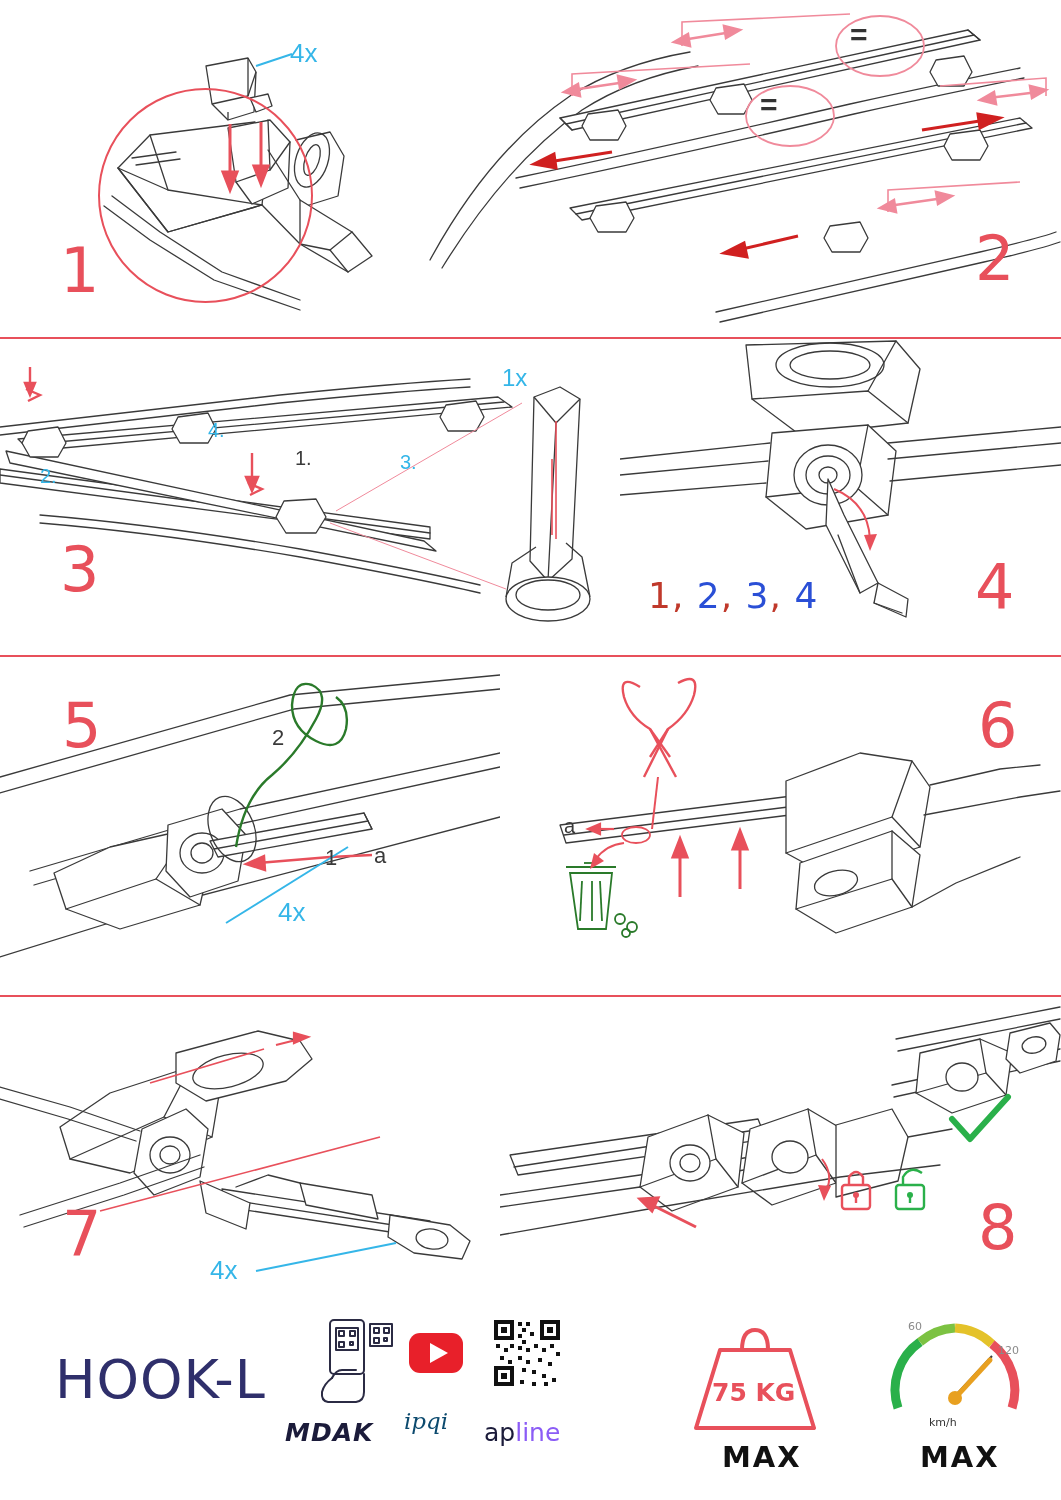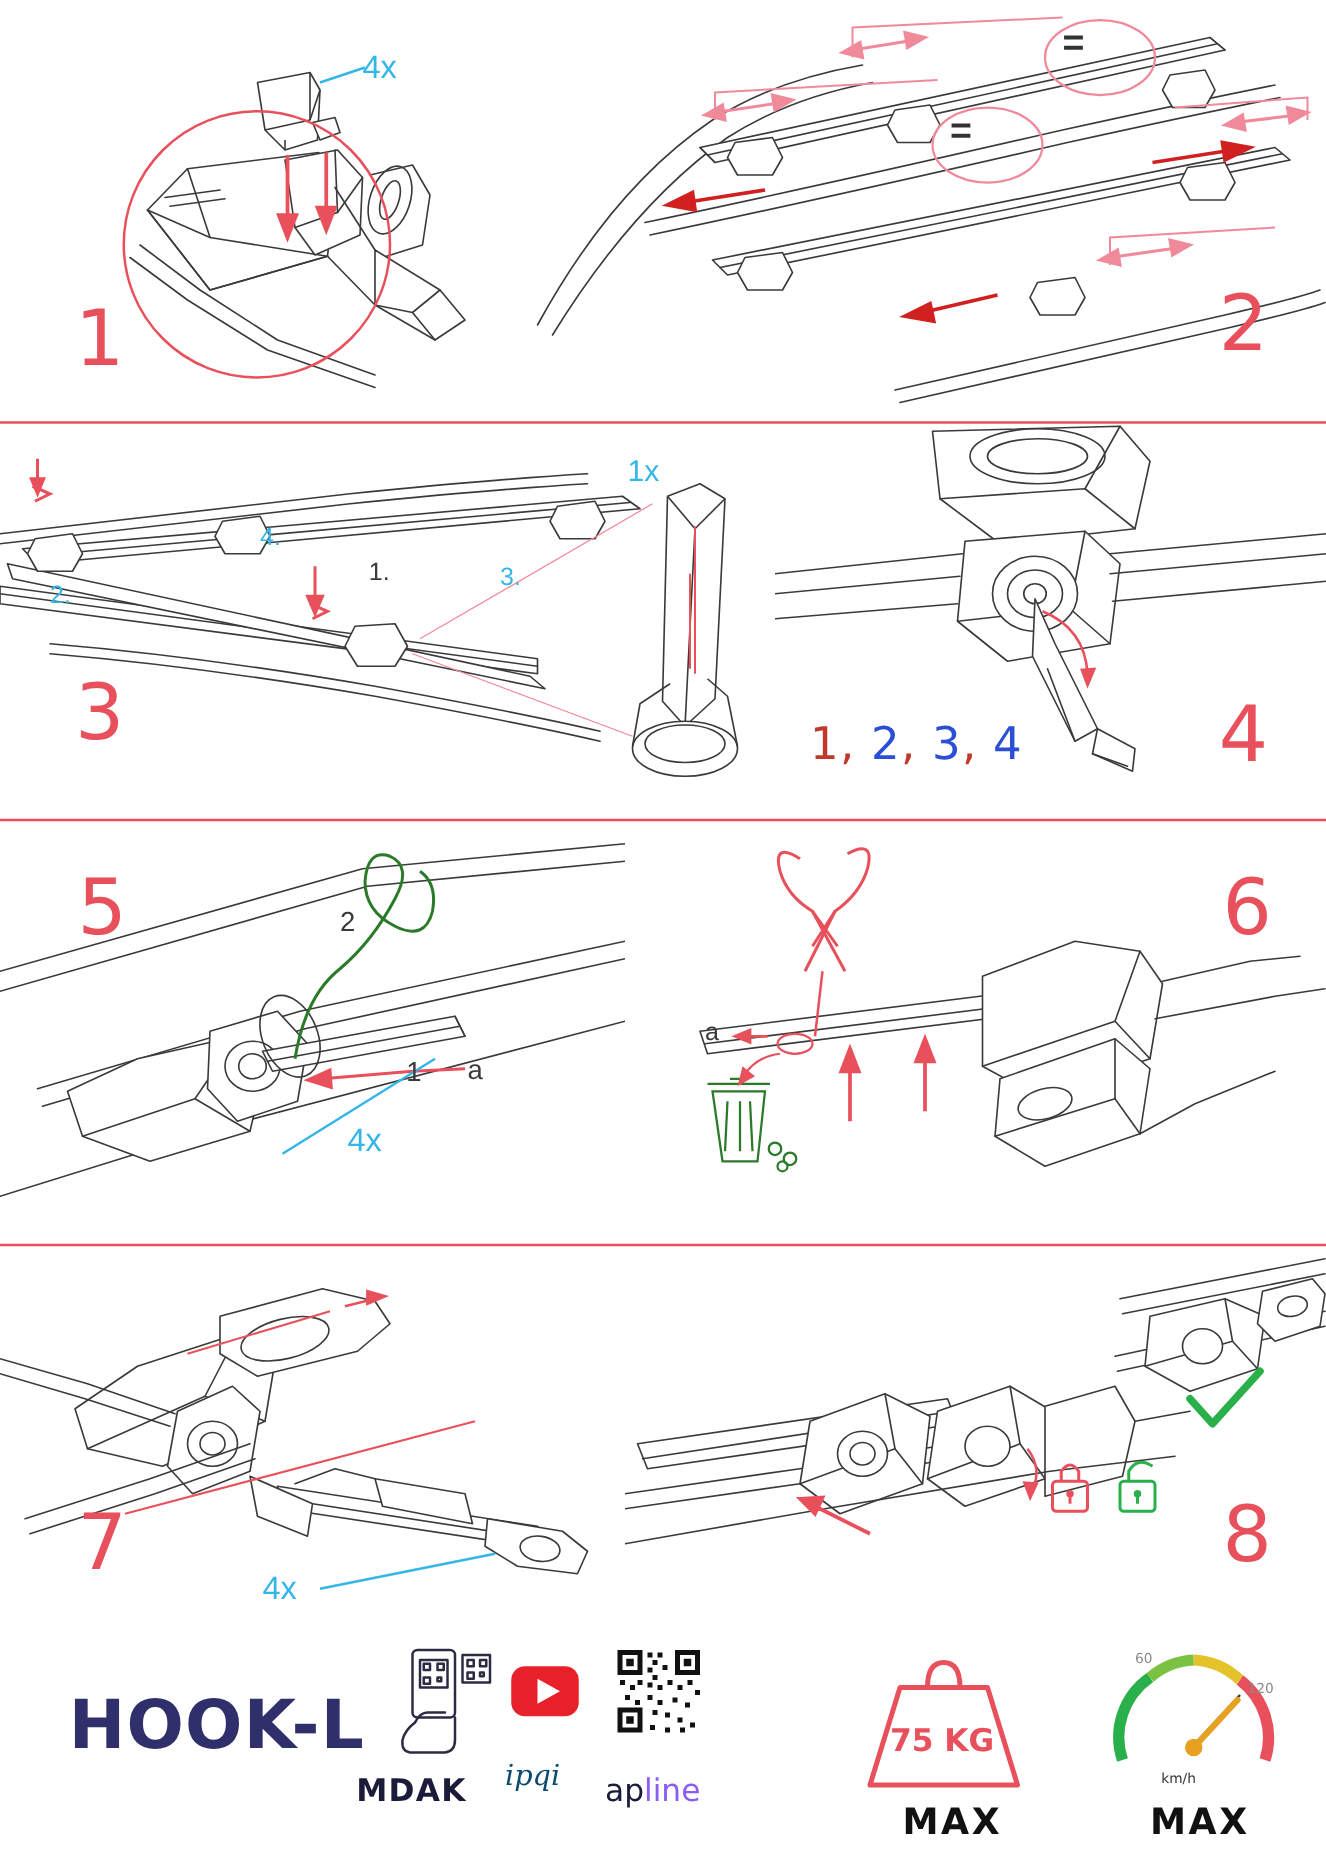--- a/index.html
+++ b/index.html
@@ -68,32 +68,32 @@
     color: #c0392b;
     letter-spacing: 1px;
   }
   .seqnum b { color: #2a4fd6; font-weight: 400; }
 
   
   .footer { position: absolute; left: 0; top: 1300px; width: 1061px; height: 200px; }
   .brand-title {
     position: absolute; left: 55px; top: 48px;
     font-family: "DejaVu Sans", sans-serif;
-    font-size: 54px; font-weight: 700; color: #2f2f6b; letter-spacing: 1px;
+    font-size: 54px; font-weight: 400; color: #2f2f6b; letter-spacing: 1px;
   }
   .brand-sub {
     position: absolute; left: 57px; top: 112px;
     font-family: "DejaVu Sans", sans-serif;
     font-size: 27px; font-weight: 700; color: #1b1b3a; letter-spacing: .5px;
   }
   .brand-sub .accent { color: #e8505b; }
   .mdak {
     position: absolute; left: 285px; top: 118px;
     font-family: "DejaVu Sans", sans-serif; font-size: 25px; font-weight: 700;
-    color: #1b1b3a; letter-spacing: 1px;
+    color: #1b1b3a; letter-spacing: 1px; font-style: italic;
   }
   .ipqi {
     position: absolute; left: 404px; top: 108px;
     font-family: "DejaVu Serif", serif; font-style: italic; font-size: 23px; color: #0c4a6e;
   }
   .apline {
     position: absolute; left: 484px; top: 118px;
     font-family: "DejaVu Sans", sans-serif; font-size: 25px; color: #1b1b3a;
   }
   .apline .accent { color: #8b5cf6; }

